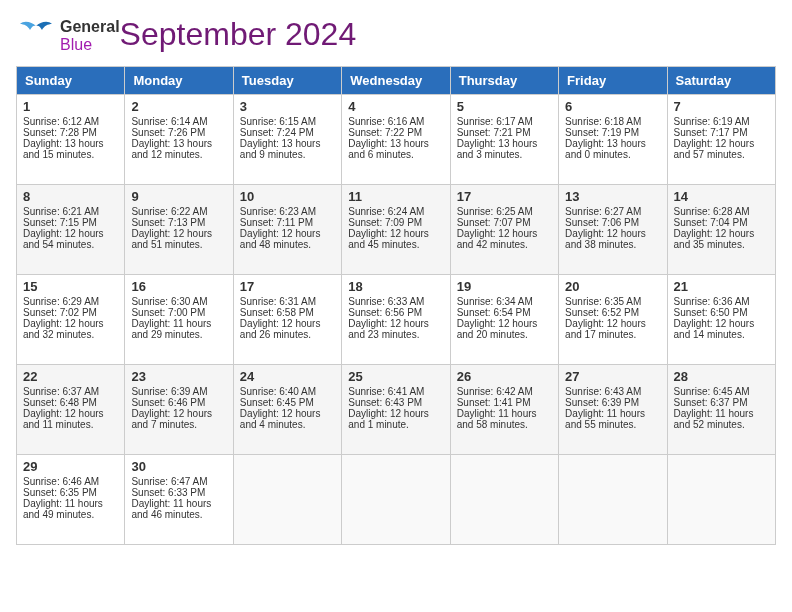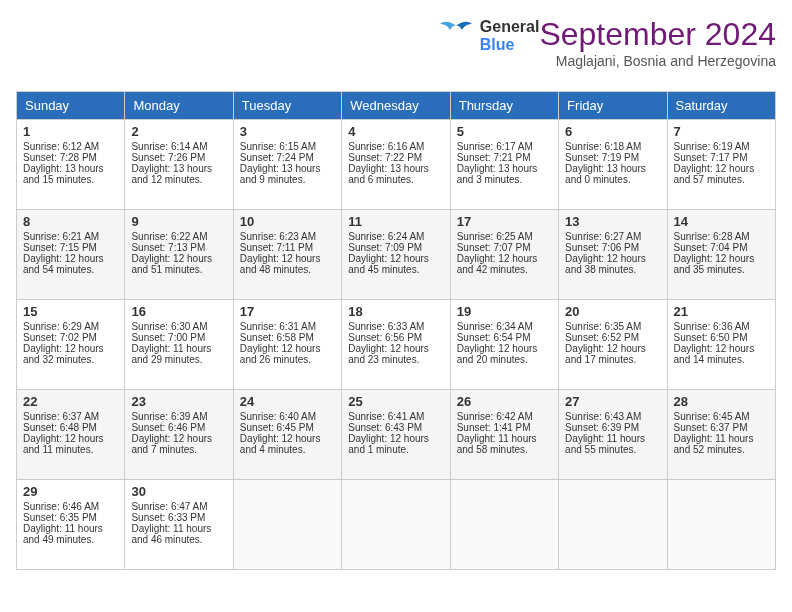--- a/index.html
+++ b/index.html
@@ -5,23 +5,23 @@
     * { box-sizing: border-box; margin: 0; padding: 0; }
     body {
       font-family: Arial, sans-serif;
       background: #fff;
       width: 792px;
       min-height: 612px;
       padding: 16px;
     }
     .header {
       display: flex;
-      justify-content: flex-end;
+      justify-content: flex-start;
       align-items: flex-start;
-      margin-bottom: 22px;
+      margin-bottom: 10px;
     }
     .title-section {
       text-align: right;
     }
     .month-title {
       font-size: 32px;
       color: #701a75;
       font-weight: normal;
     }
     .location {
@@ -32,21 +32,21 @@
       width: 100%;
       border-collapse: collapse;
       table-layout: fixed;
     }
     .calendar th {
       background-color: #2a6ebb;
       color: #fff;
       text-align: left;
       padding: 6px 8px;
       font-size: 13px;
-      font-weight: normal;
+      font-weight: bold;
       border: 1px solid #ccc;
     }
     .calendar td {
       border: 1px solid #ccc;
       vertical-align: top;
       padding: 4px 6px;
       font-size: 10px;
       color: #333;
       height: 90px;
       background: #fff;
@@ -80,42 +80,41 @@
       flex-direction: column;
       line-height: 1.1;
     }
     .logo-general {
       font-size: 16px;
       color: #333;
       font-weight: bold;
     }
     .logo-blue {
       font-size: 16px;
-      color: #3b82f6;
-      font-weight: bold;
+      color: #a21caf;
+      font-weight: normal;
     }
   </style>
 </head>
 <body>
 
 <div class="header">
   <div class="logo-container">
     <svg class="logo-icon" viewBox="0 0 40 40">
 
       <path d="M20 10 C24 6, 32 4, 36 8 C32 8, 28 10, 26 14 C24 10, 22 9, 20 10Z" fill="#1a6eb5"></path>
       <path d="M20 10 C16 6, 8 4, 4 8 C8 8, 12 10, 14 14 C16 10, 18 9, 20 10Z" fill="#4aa3e0"></path>
     </svg>
     <div class="logo-words">
       <span class="logo-general">General</span>
       <span class="logo-blue">Blue</span>
     </div>
   </div>
   <div class="title-section">
     <div class="month-title">September 2024</div>
-    <div class="location">Maglajani, Bosnia and Herzegovina</div>
   </div>
 </div>
 
 <table class="calendar">
   <thead>
     <tr>
       <th>Sunday</th>
       <th>Monday</th>
       <th>Tuesday</th>
       <th>Wednesday</th>

